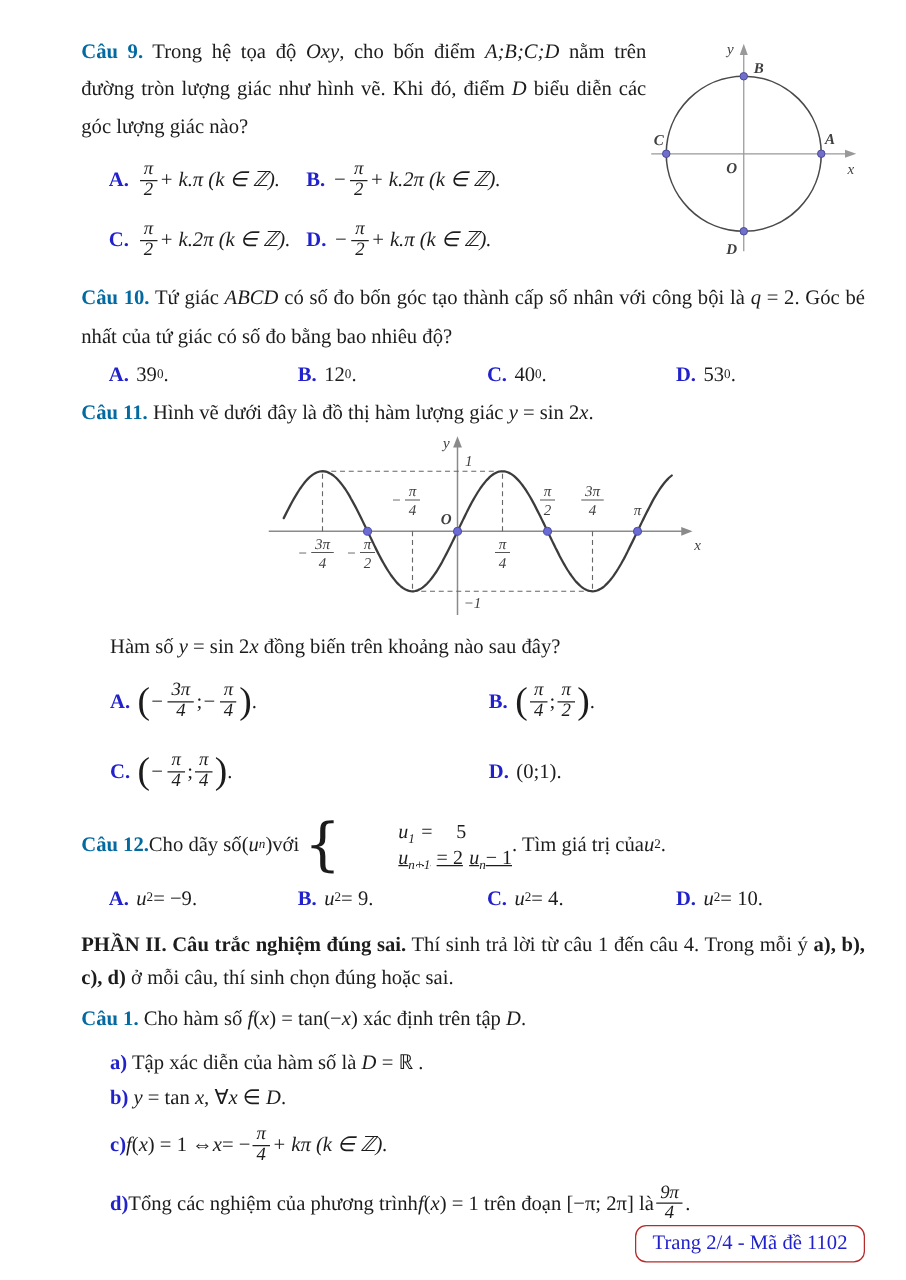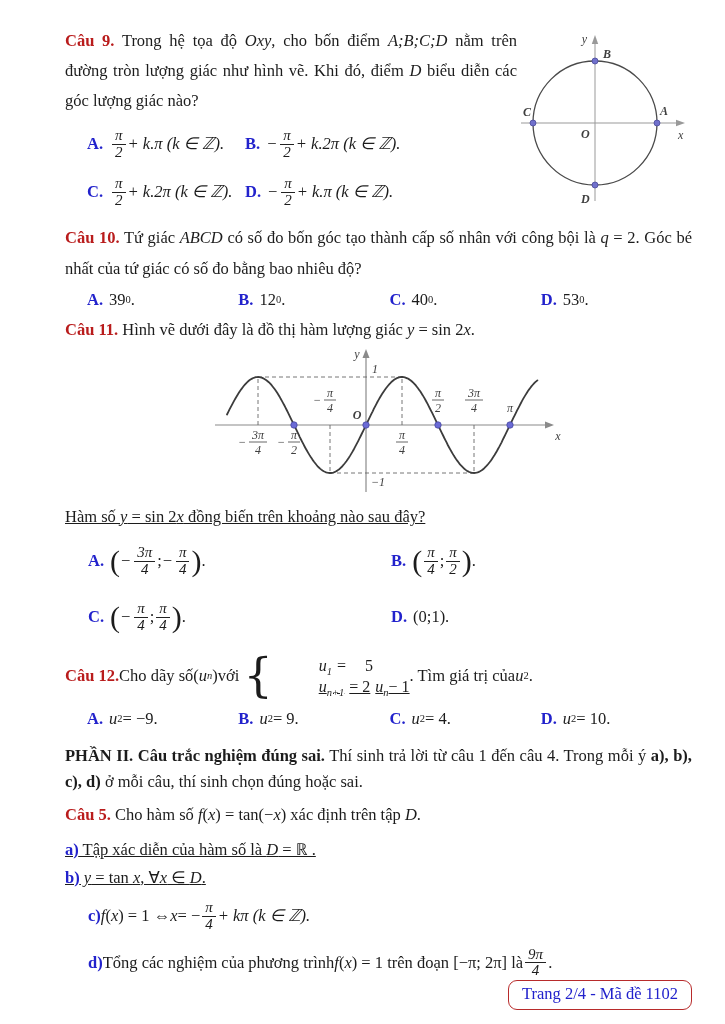--- a/index.html
+++ b/index.html
@@ -1,21 +1,21 @@
 <!DOCTYPE html>
 <html><head>
 <meta charset="utf-8">
 <style>
   html,body{margin:0;padding:0;background:#fff;}
   .page{position:relative;width:725px;height:1024px;background:#fff;overflow:hidden;
         font-family:"Liberation Serif",serif;color:#1c1c1c;font-size:16.5px;}
   .content{padding:26px 33px 0 65px;}
   p{margin:0;}
   .just{text-align:justify;line-height:30px;}
-  .qlabel{color:#b91c1c;font-weight:bold;}
+  .qlabel{color:#0369a1;font-weight:bold;}
   .blk-label{color:#2222cc;font-weight:bold;}
   .mi{font-style:italic;}
   .bold{font-weight:bold;}
   sub{font-size:10.5px;line-height:0;}
   sup{font-size:10.5px;line-height:0;}
   
   .frac{display:inline-block;vertical-align:middle;text-align:center;margin:0 2px;}
   .frac .num{display:block;font-style:italic;font-size:15px;line-height:1.05;padding:0 3px;}
   .frac .den{display:block;font-style:italic;font-size:15px;line-height:1.05;padding:0 3px;border-top:1px solid #222;}
   .neg{font-style:italic;margin-right:1px;}
@@ -46,21 +46,21 @@
   .brace{font-family:"DejaVu Serif",serif;font-size:46px;font-weight:400;line-height:0.9;margin:0 2px 0 4px;}
   .sys{display:inline-flex;align-items:center;vertical-align:middle;}
   .sysl{font-size:16px;line-height:21px;margin-left:44px;}
   .sysl .v5{margin-left:14px;}
   .sysl .eq{margin:0 5px;}
   
   .footer{position:absolute;right:33px;bottom:14px;border:1.6px solid #b82b2b;border-radius:9px;
           padding:3px 13px 5px;color:#2222cc;font-size:16.5px;}
   .mt6{margin-top:6px;} .mt8{margin-top:8px;} .mt10{margin-top:10px;} .mt12{margin-top:12px;}
   .mt14{margin-top:14px;} .mt26{margin-top:14px;}
-  .indent{text-decoration:underline;}
+  .indent{margin-left:23px;}
   .itemrow{margin-left:23px;display:flex;align-items:center;line-height:26px;}
 </style>
 </head>
 <body>
 
 <div class="page">
  <div class="content">
 
   <div class="q9-row">
     <div class="q9-left">
@@ -313,21 +313,21 @@
             <span class="mi">u</span>
             <sub>2</sub>
             <span> = 10.</span>
           </span>
     </div>
   </div>
 
   <p class="just mt26" style="line-height:26px;"><span class="bold">PHẦN II. Câu trắc nghiệm đúng sai.</span><span> Thí sinh trả lời từ câu 1 đến câu 4. Trong mỗi ý </span><span class="bold">a), b), c), d)</span><span> ở mỗi câu, thí sinh chọn đúng hoặc sai.</span></p>
 
   <div class="mt10">
-    <p><span class="qlabel">Câu 5.</span><span> Cho hàm số </span><span class="mi">f</span><span>(</span><span class="mi">x</span><span>) = tan(−</span><span class="mi">x</span><span>) xác định trên tập </span><span class="mi">D</span><span>.</span></p>
+    <p><span class="qlabel">Câu 1.</span><span> Cho hàm số </span><span class="mi">f</span><span>(</span><span class="mi">x</span><span>) = tan(−</span><span class="mi">x</span><span>) xác định trên tập </span><span class="mi">D</span><span>.</span></p>
 
     <p class="mt12 indent"><span class="blk-label">a)</span><span> Tập xác diễn của hàm số là </span><span class="mi">D</span><span> = ℝ .</span></p>
 
     <p class="mt8 indent"><span class="blk-label">b)</span><span class="mi"> y</span><span> = tan </span><span class="mi">x</span><span>, ∀</span><span class="mi">x</span><span> ∈ </span><span class="mi">D</span><span>.</span></p>
 
     <div class="itemrow mt12">
           <span class="blk-label">c)</span>
           <span class="mi"> f</span>
           <span>(</span>
           <span class="mi">x</span>

